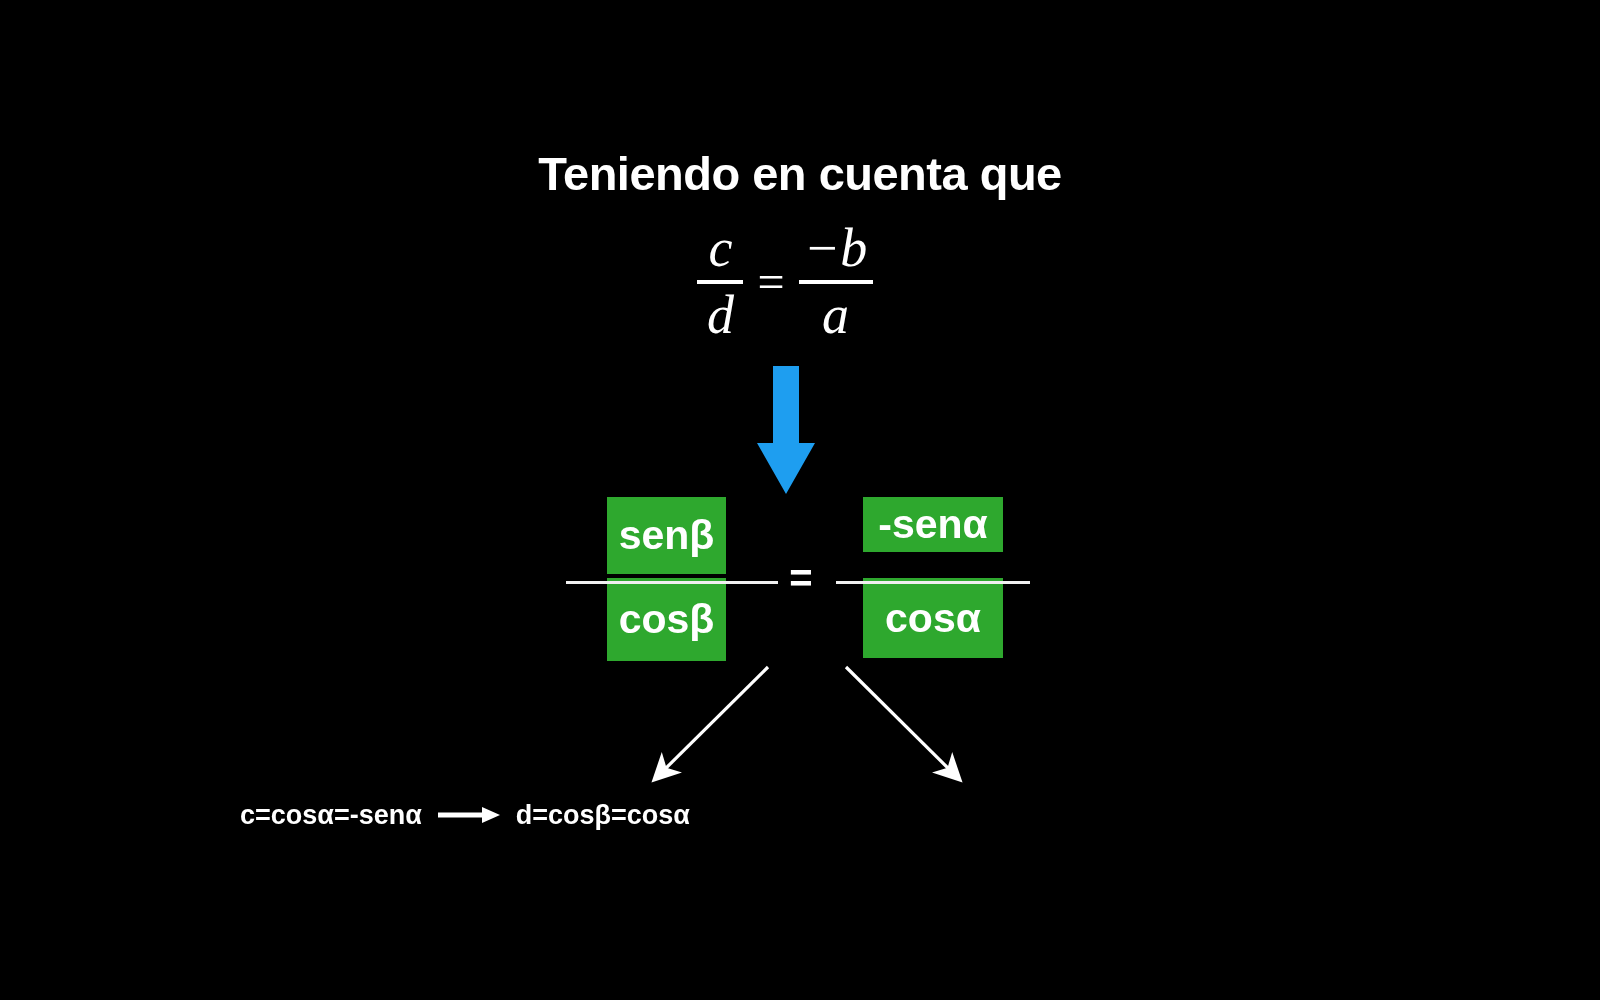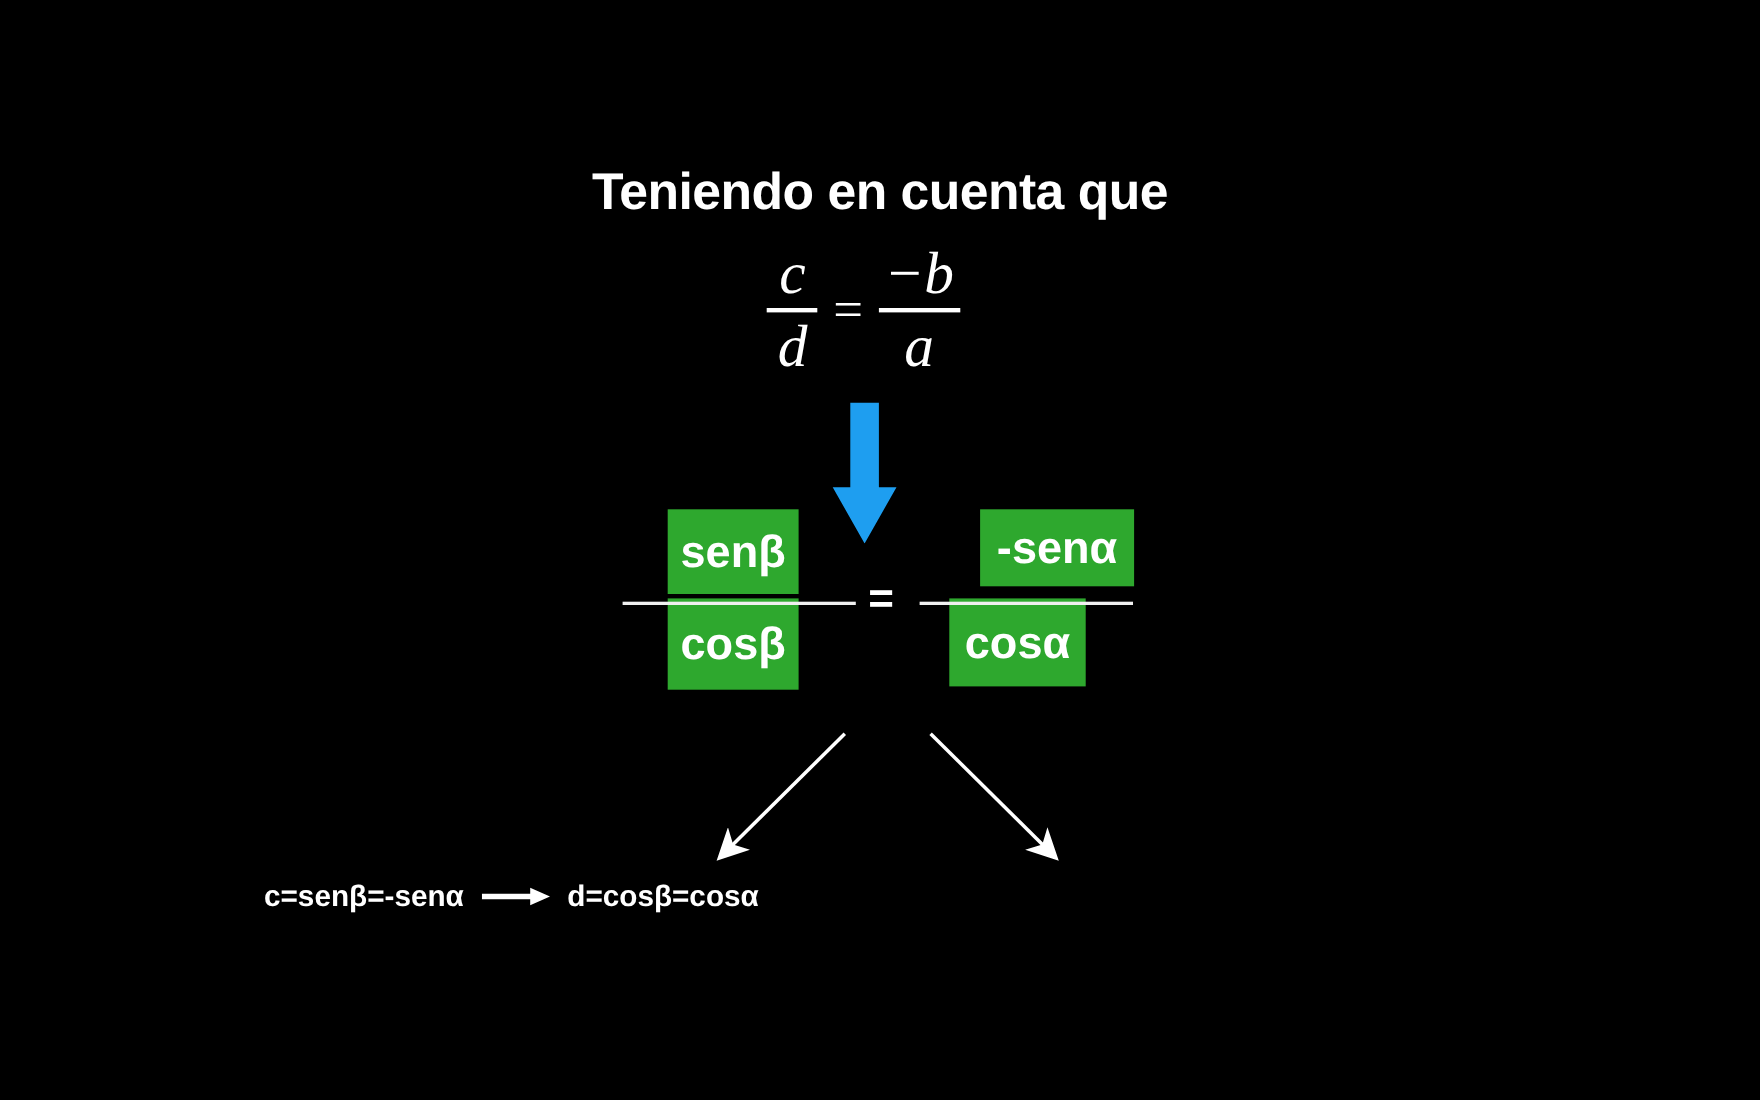--- a/index.html
+++ b/index.html
@@ -82,21 +82,21 @@
     left: 755px;
     top: 366px;
     width: 62px;
     height: 128px;
   }
 
   
   #trig-row {
     position: absolute;
     left: 0;
-    top: 454px;
+    top: 488px;
     width: 1600px;
     height: 190px;
   }
   .gbox {
     position: absolute;
     background: #2EA82E;
     display: flex;
     align-items: center;
     justify-content: center;
     color: #ffffff;
@@ -124,22 +124,22 @@
     width: 44px;
     text-align: center;
     color: #ffffff;
     font-family: "Liberation Sans", sans-serif;
     font-weight: bold;
     font-size: 40px;
     line-height: 40px;
   }
 
   
-  #gbox-right-num { left: 863px; top: 9px;  width: 140px; height: 70px; margin-left: 28px; }
-  #gbox-right-den { left: 863px; top: 90px; width: 124px; height: 80px; }
+  #gbox-right-num { left: 863px; top: 9px;  width: 140px; height: 55px; }
+  #gbox-right-den { left: 863px; top: 90px; width: 140px; height: 80px; }
   #gbar-right     { left: 836px; top: 93px; width: 194px; }
 
   
   #split-arrows {
     position: absolute;
     left: 600px;
     top: 650px;
     width: 420px;
     height: 145px;
   }
@@ -210,21 +210,21 @@
         <marker id="ah" markerWidth="9" markerHeight="9" refX="7" refY="4.5" orient="auto" markerUnits="strokeWidth">
           <path d="M0,0 L9,4.5 L0,9 L2.4,4.5 z" fill="#ffffff"></path>
         </marker>
       </defs>
       <line x1="168" y1="17" x2="56" y2="128" stroke="#ffffff" stroke-width="3.2" marker-end="url(#ah)"></line>
       <line x1="246" y1="17" x2="358" y2="128" stroke="#ffffff" stroke-width="3.2" marker-end="url(#ah)"></line>
     </svg>
   </div>
 
   <div class="concl" id="concl-left">
-    <span>c=senβ=-senα</span>
+    <span>c=cosα=-senα</span>
     <span class="harrow">
       <svg width="62" height="18" viewBox="0 0 62 18">
         <polygon points="0,6.5 44,6.5 44,1 62,9 44,17 44,11.5 0,11.5" fill="#ffffff"></polygon>
       </svg>
     </span>
     <span>d=cosβ=cosα</span>
   </div>
 
 
 </div>

